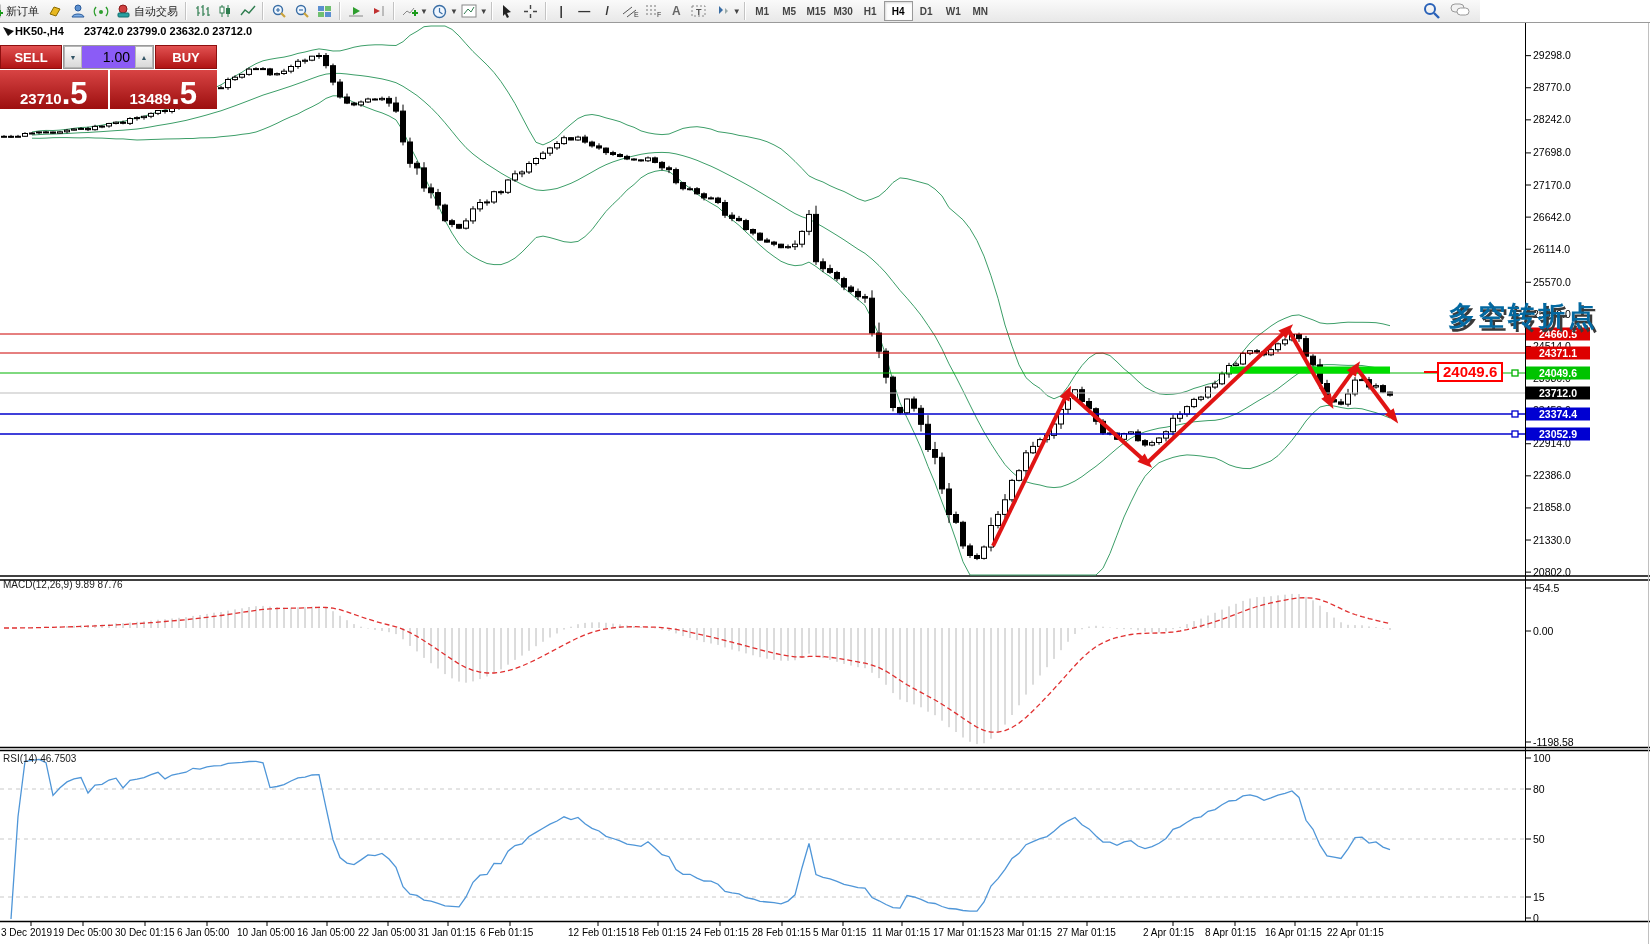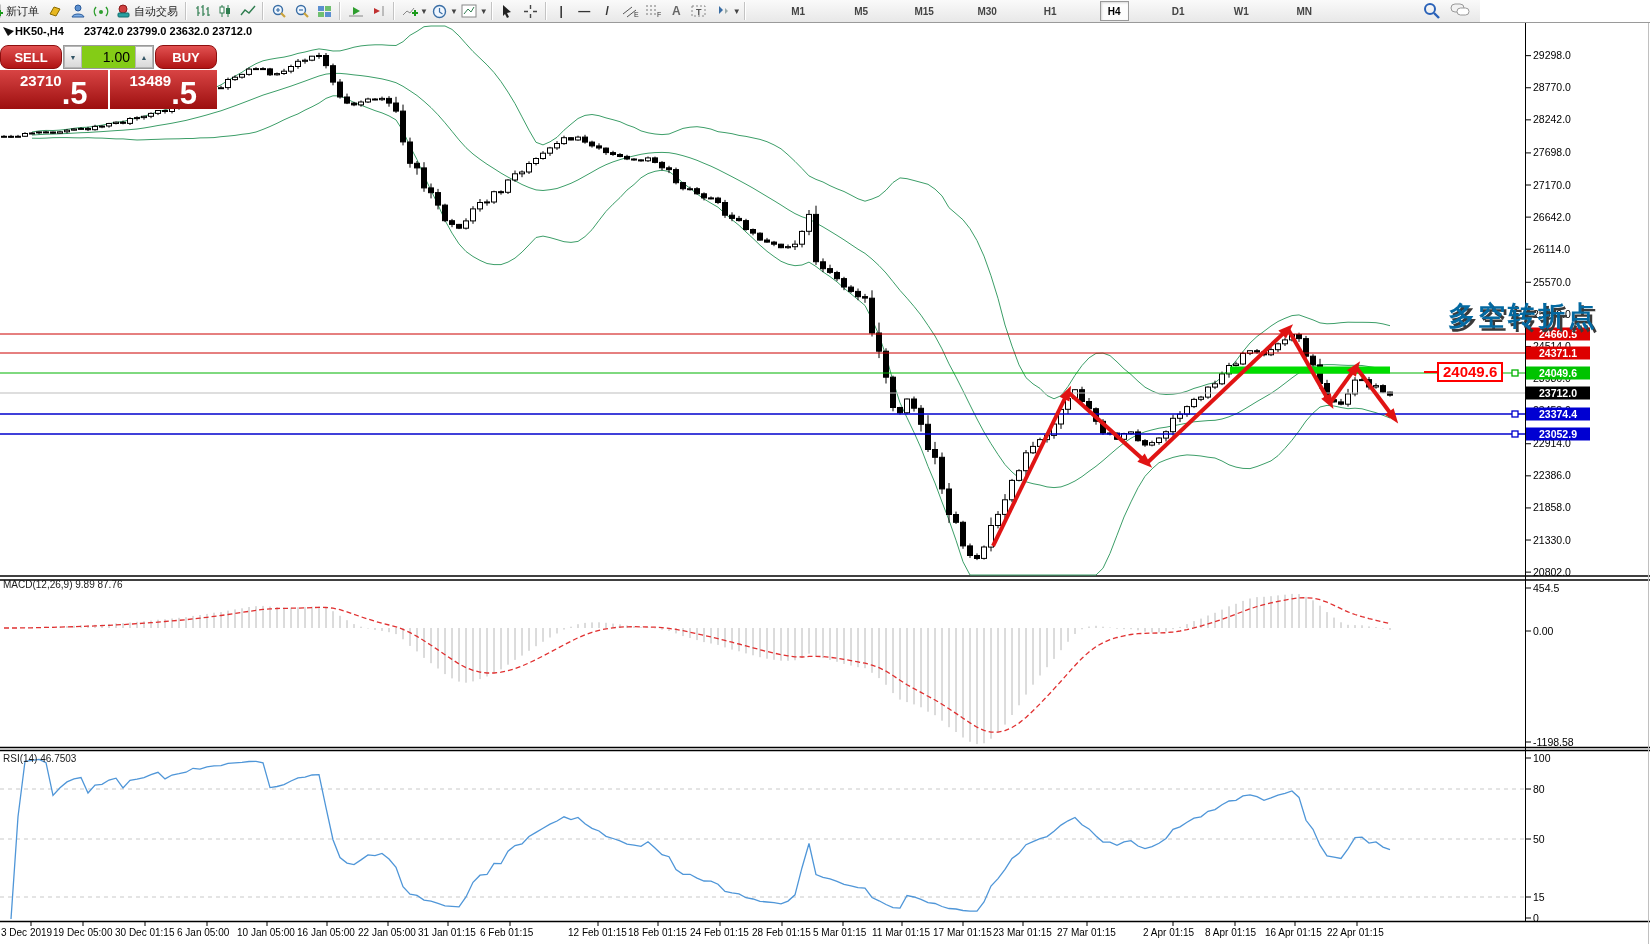--- a/index.html
+++ b/index.html
@@ -6,44 +6,44 @@
     font-family:"Liberation Sans",sans-serif;}
   
   .toolbar{position:absolute;left:0;top:0;width:1480px;height:22px;z-index:20;
     background:linear-gradient(#fafafa,#e8e8e8);border-bottom:1px solid #9a9a9a;
     display:flex;align-items:center;font-size:11px;color:#222;white-space:nowrap;text-align:right;}
   .tb-btn{display:flex;align-items:center;gap:3px;padding:0 4px;height:20px;}
   .ico-btn{width:23px;height:20px;display:flex;align-items:center;justify-content:center;}
   .caret{font-size:8px;color:#444;margin-left:-1px;}
   .sep{width:0;height:18px;border-left:1px solid #c3c3c3;border-right:1px solid #fff;margin:0 3px;}
   .tf{width:27px;height:18px;display:flex;align-items:center;justify-content:center;
-    font-size:10px;font-weight:bold;color:#444;margin-left:36px;}
+    font-size:10px;font-weight:bold;color:#444;}
   .tf.active{background:#fdfdfd;border:1px solid #999;box-shadow:inset 1px 1px 2px #d8d8d8;color:#000;}
   .tb-right{margin-left:auto;display:flex;align-items:center;gap:10px;padding-right:10px;}
   .glyph{font-size:12px;color:#333;font-weight:bold;}
   
   .chart-title{position:absolute;left:15px;top:25px;z-index:9;font-size:11px;font-weight:bold;color:#000;}
   .chart-title .ohlc{font-weight:bold;margin-left:20px;text-align:center;}
   .chart-marker{position:absolute;left:3px;top:27px;z-index:9;}
   
   .trade-panel{position:absolute;left:0;top:45px;width:217px;z-index:10;}
   .tp-row1{display:flex;height:24px;}
   .btn-trade{flex:0 0 60px;display:flex;align-items:center;justify-content:center;
     background:linear-gradient(#e25151,#b01414);color:#fff;font-size:13px;font-weight:bold;
-    border:1px solid #8d0f0f;border-radius:8px;}
+    border:1px solid #8d0f0f;border-radius:0;}
   .stepper{flex:1;display:flex;align-items:stretch;background:#fff;border:1px solid #9a9a9a;margin:0 1px;}
   .step-btn{width:16px;display:flex;align-items:center;justify-content:center;
     background:linear-gradient(#fcfcfc,#d9d9d9);border:1px solid #b5b5b5;color:#356;font-size:7px;}
   .vol{flex:1;display:flex;align-items:center;justify-content:flex-end;padding-right:5px;
-    font-size:14px;color:#000;background:#84cc16;}
+    font-size:14px;color:#000;background:#8b5cf6;}
   .tp-row2{display:flex;height:39px;margin-top:1px;}
   .price-box{flex:1;display:flex;align-items:flex-end;justify-content:center;
     background:linear-gradient(#d84444,#9d0f0f);color:#fff;}
   .price-box.sell{border-right:2px solid #fff;}
-  .pm{font-size:15px;font-weight:bold;padding-bottom:20px;}
+  .pm{font-size:15px;font-weight:bold;padding-bottom:2px;}
   .pf{font-size:31px;font-weight:bold;line-height:30px;}
   
   .ind-label{position:absolute;left:3px;z-index:9;font-size:10px;color:#1a1a1a;}
   .macd-label{top:579px;}
   .rsi-label{top:753px;}
   .annotation-cn{position:absolute;left:1448px;top:298px;z-index:9;font-size:27px;font-weight:bold;
     color:#0369a1;letter-spacing:3px;text-shadow:2.5px 2.5px 0 #3a3a3a;
     font-family:"Liberation Sans",sans-serif;}
   .price-flag{position:absolute;left:1437px;top:362px;z-index:9;border:2px solid #ff0000;
     background:#fff;color:#ff0000;font-size:15px;font-weight:bold;padding:0 4px;line-height:16px;}

